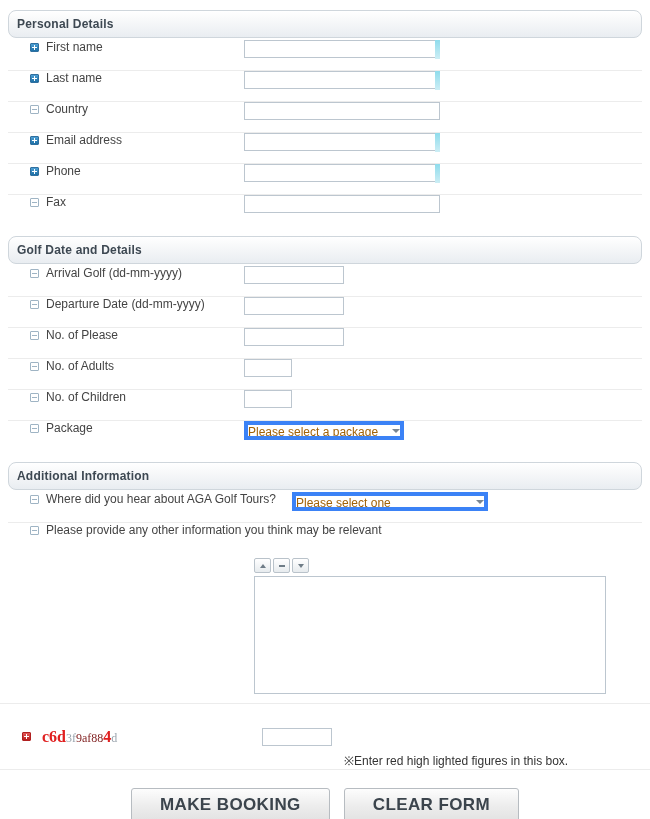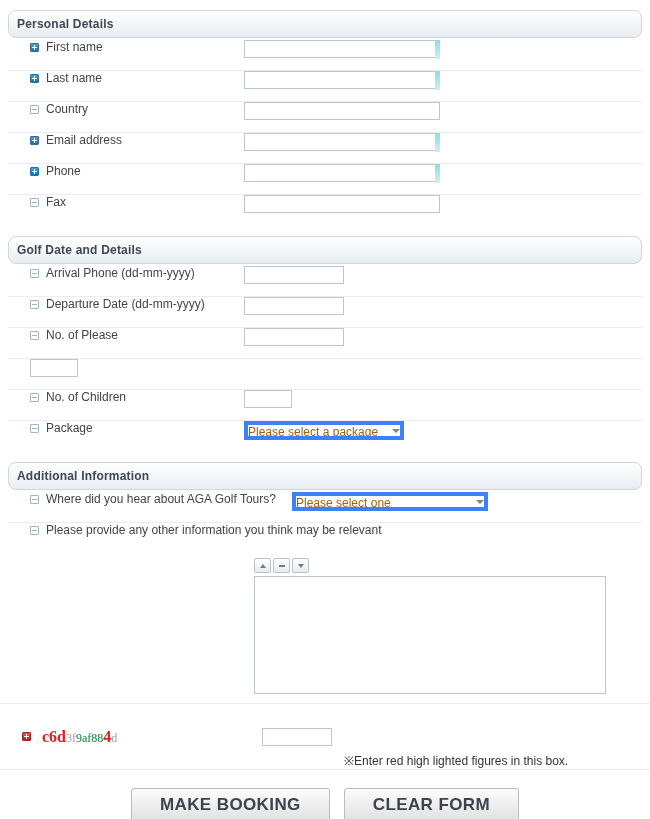--- a/index.html
+++ b/index.html
@@ -240,21 +240,21 @@
   .captcha-code {
     font-family: "Liberation Serif", serif;
     font-size: 14px;
     letter-spacing: 0px;
     margin-left: 4px;
     width: 200px;
   }
   .captcha-code .c1 { color: #e02020; font-weight: bold; font-size: 16px; }
   .captcha-code .c2 { color: #9aa4ad; font-size: 12px; }
   .captcha-code .c3 { color: #e02020; font-weight: bold; font-size: 16px; }
-  .captcha-code .c4 { color: #15803d; font-size: 12px; }
+  .captcha-code .c4 { color: #7f1d1d; font-size: 12px; }
   .captcha-code .c6 { color: #9aa4ad; font-size: 12px; }
   .captcha-input {
     width: 70px;
     margin-left: 20px;
   }
   .captcha-hint {
     margin-left: 12px;
     font-size: 12px;
     color: #333333;
     margin-top: 48px;
@@ -384,21 +384,21 @@
 
   <div class="section">
     <div class="section-header">
       <span class="title">Golf Date and Details</span>
     </div>
     <div class="rows">
 
       <div class="row">
         <div class="label">
           <span class="marker optional"></span>
-          <span>Arrival Phone (dd-mm-yyyy)</span>
+          <span>Arrival Golf (dd-mm-yyyy)</span>
         </div>
         <div class="field">
           <input class="txt w100" type="text" value="" style="">
         </div>
       </div>
 
       <div class="row">
         <div class="label">
           <span class="marker optional"></span>
           <span>Departure Date (dd-mm-yyyy)</span>
@@ -412,20 +412,24 @@
         <div class="label">
           <span class="marker optional"></span>
           <span>No. of Please</span>
         </div>
         <div class="field">
           <input class="txt w100" type="text" value="" style="">
         </div>
       </div>
 
       <div class="row">
+        <div class="label">
+          <span class="marker optional"></span>
+          <span>No. of Adults</span>
+        </div>
         <div class="field">
           <input class="txt w48" type="text" value="" style="">
         </div>
       </div>
 
       <div class="row">
         <div class="label">
           <span class="marker optional"></span>
           <span>No. of Children</span>
         </div>

